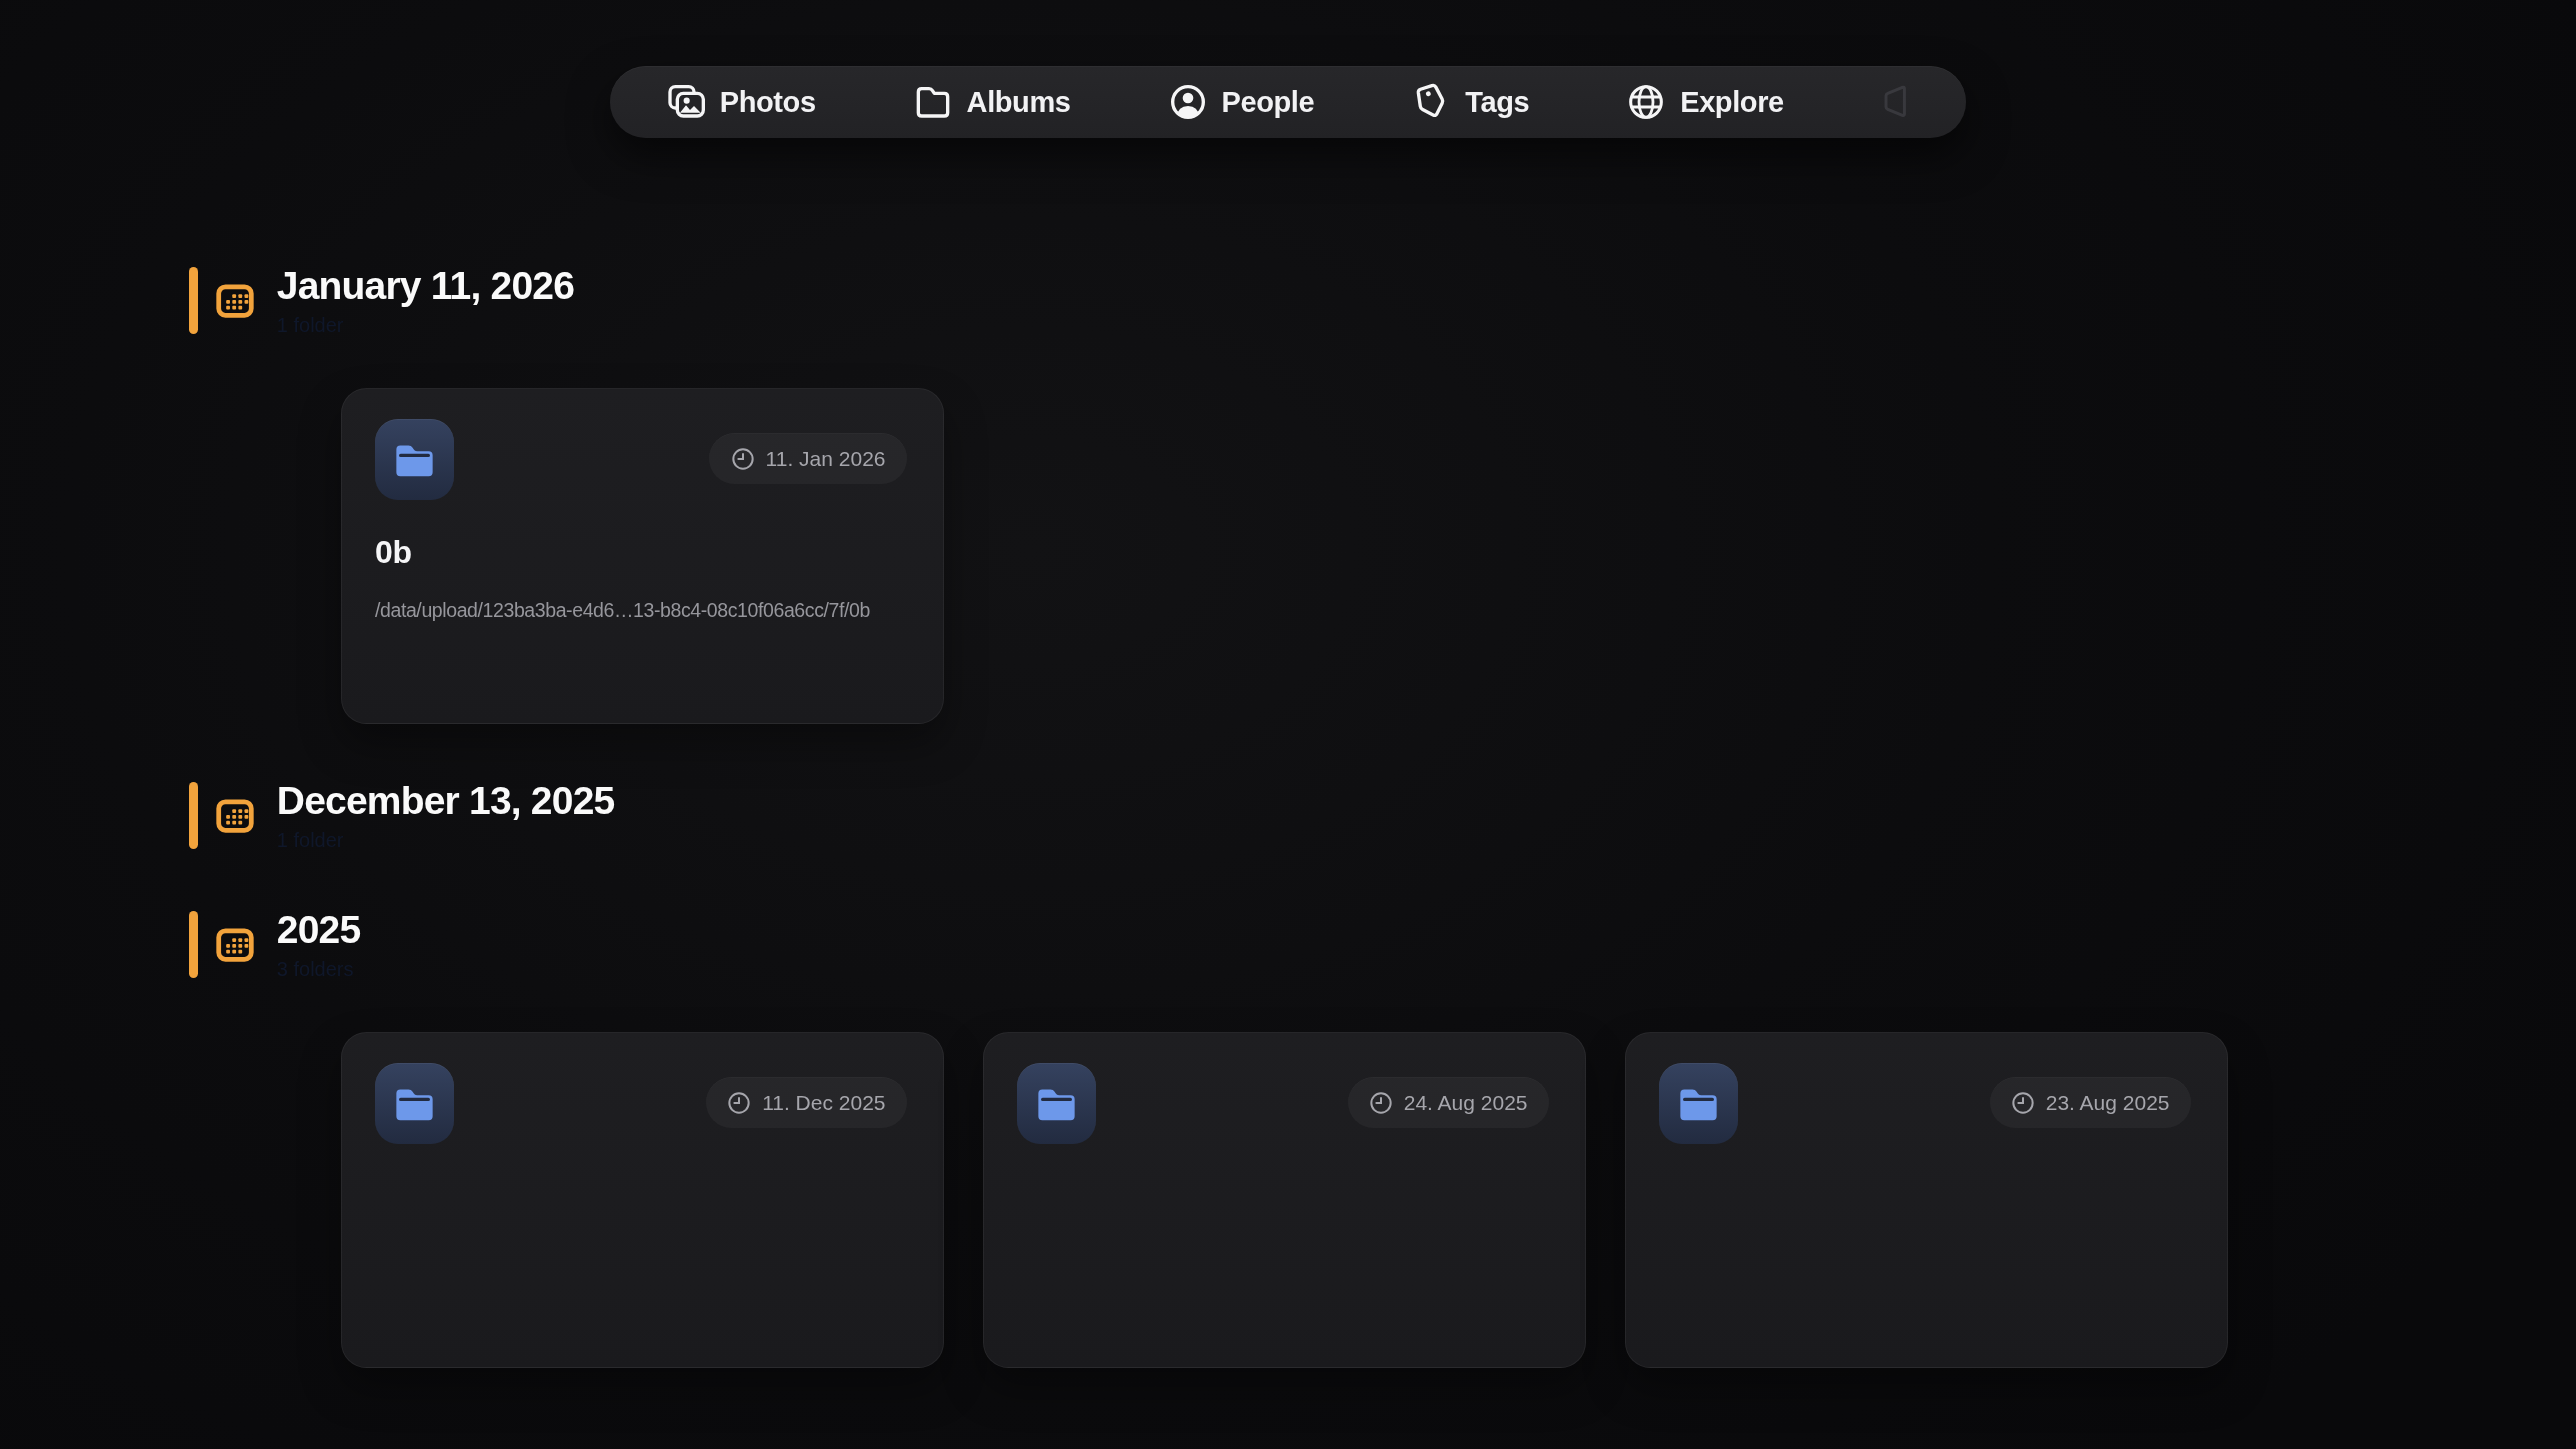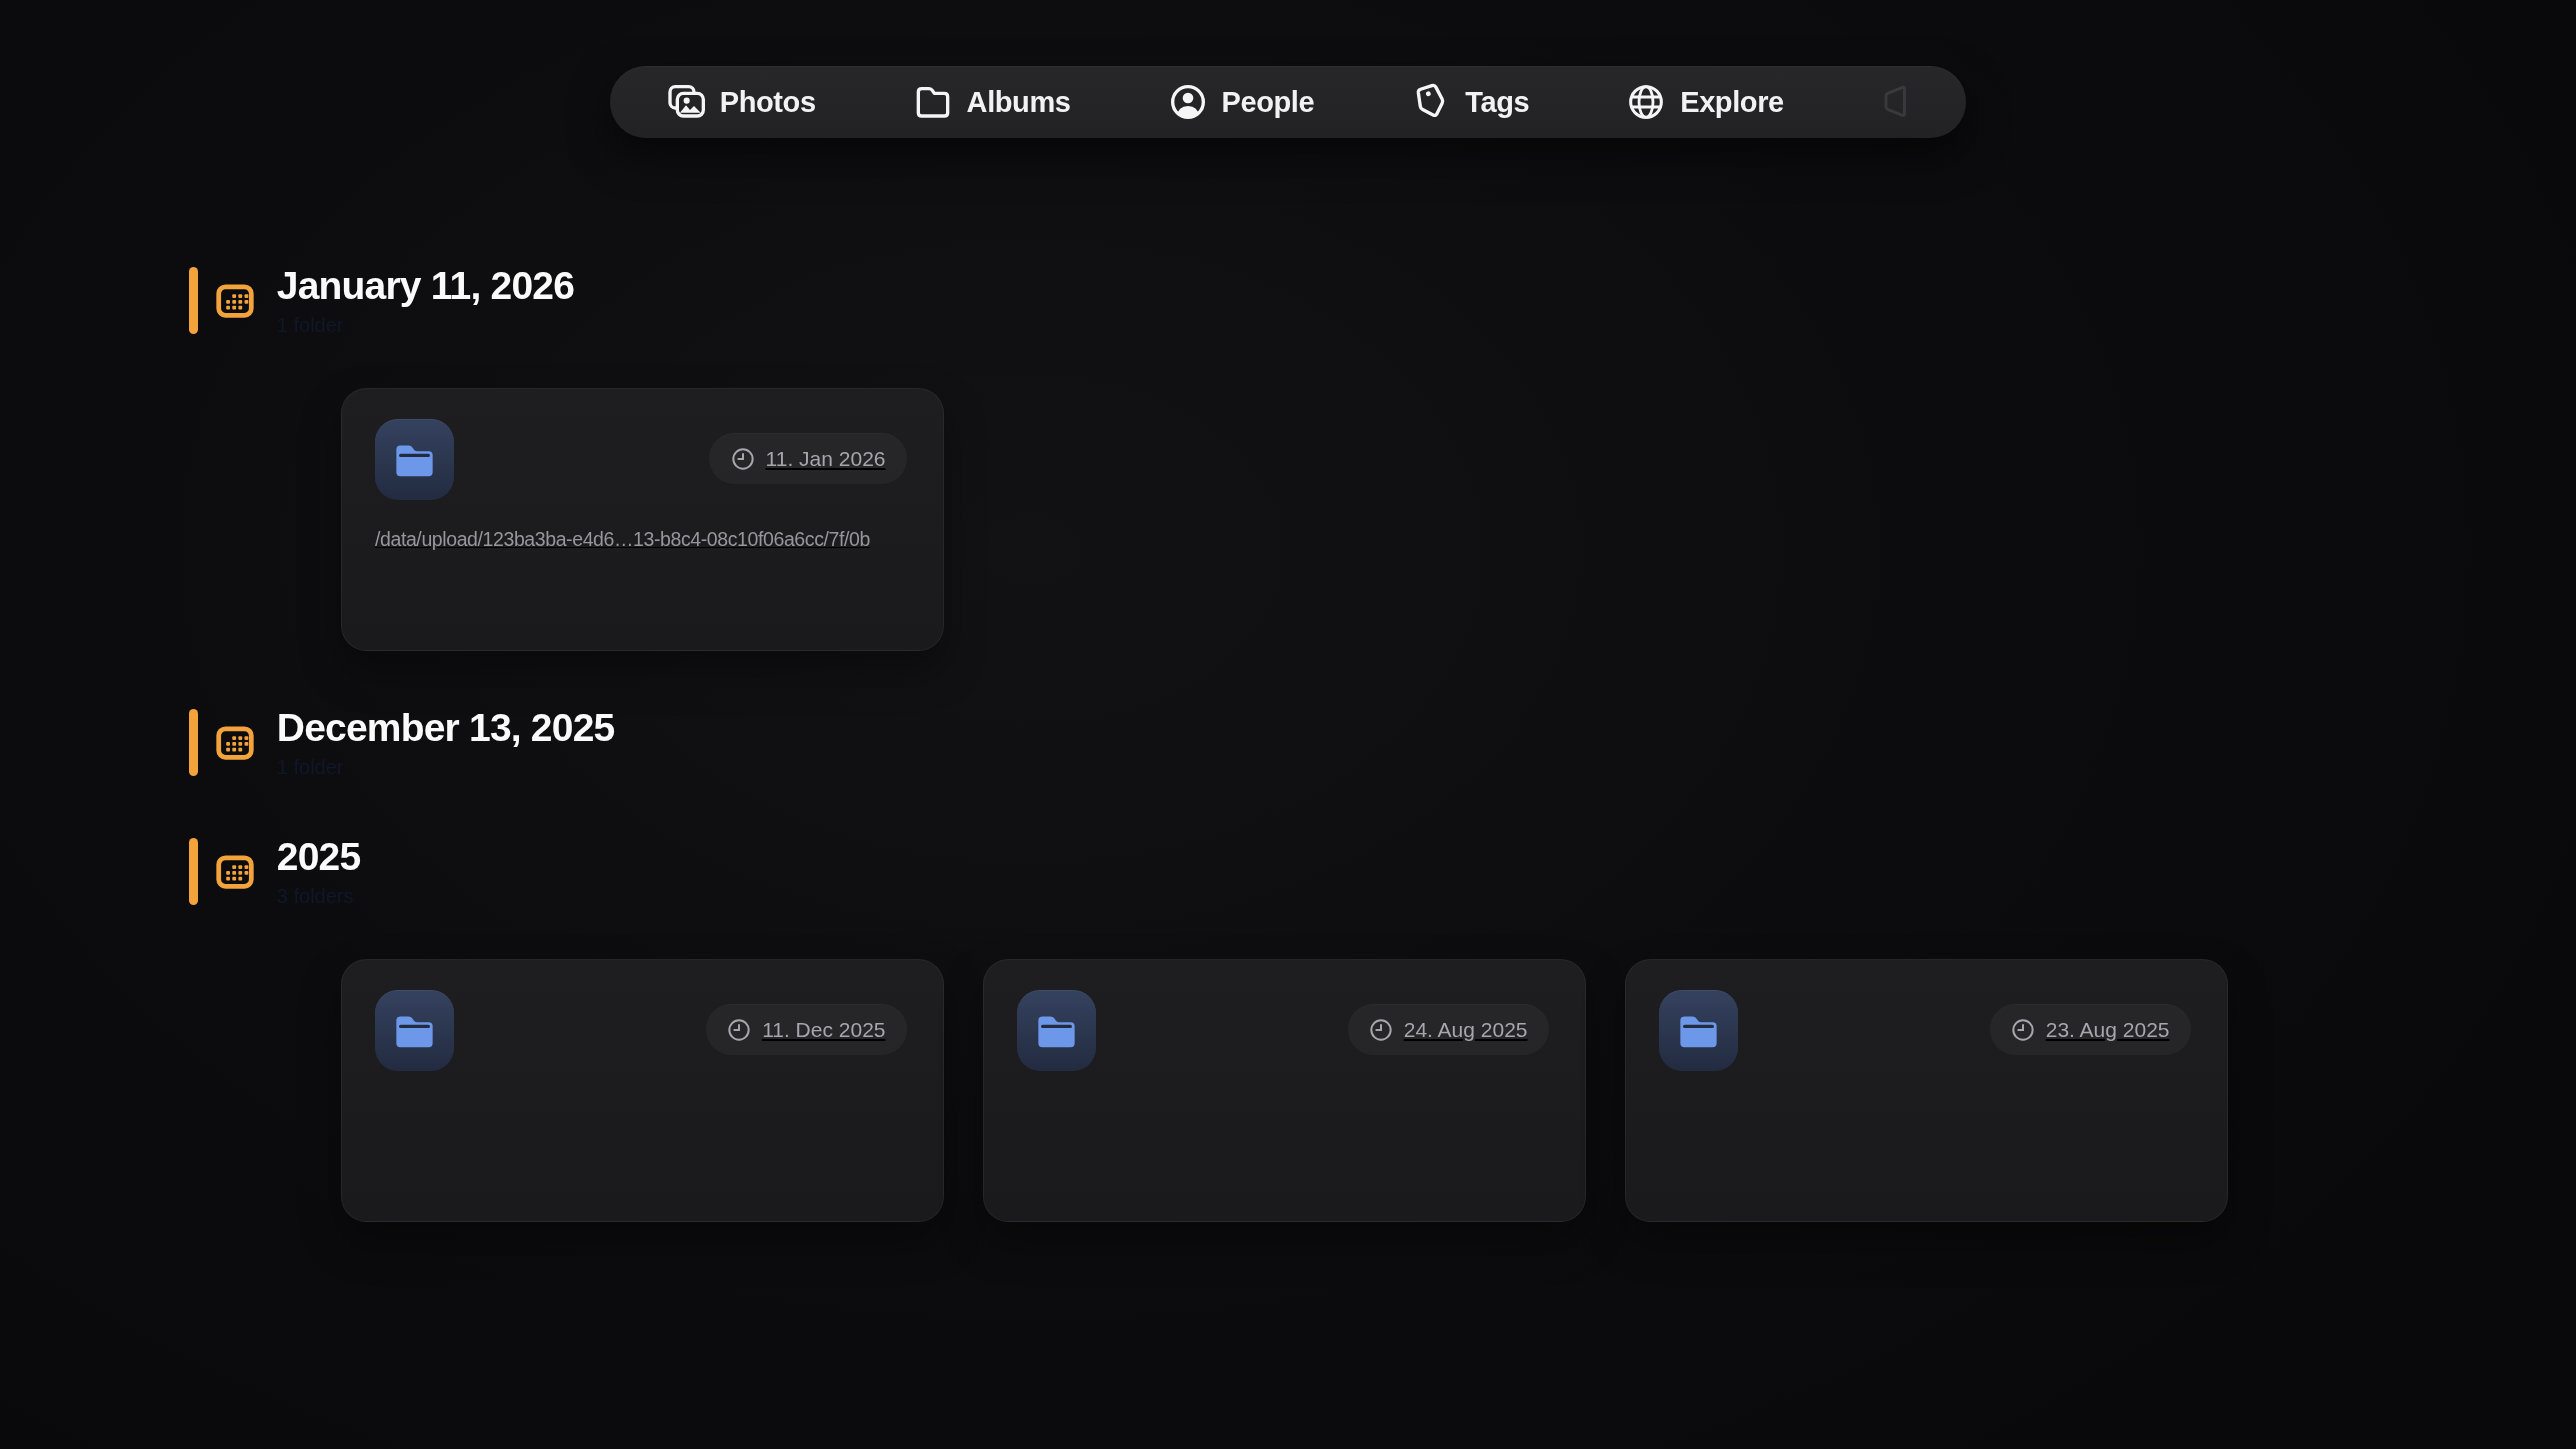--- a/index.html
+++ b/index.html
@@ -64,28 +64,27 @@
   .section-count {
     color: #0f172a; font-size: 20px; font-weight: 400; margin-top: 6.7px;
   }
 
   
   .cards {
     margin-left: 341px; margin-top: 50px;
     display: grid; grid-template-columns: repeat(3, 603px); column-gap: 39px;
   }
   .card {
-    width: 603px; height: 263px; box-sizing: border-box;
+    width: 603px; height: 336px; box-sizing: border-box;
     background: linear-gradient(180deg, #1e1e21 0%, #1a1a1d 100%);
     border: 0.7px solid rgba(255,255,255,.055);
     border-radius: 25.5px;
     box-shadow: 0 20px 40px rgba(0,0,0,.35);
     padding: 29.5px 36px 0 33px;
     cursor: pointer;
-    text-decoration: underline;
   }
   .card-top { display: flex; justify-content: space-between; align-items: flex-start; }
   .folder-tile {
     width: 79px; height: 81px; border-radius: 23px;
     background: linear-gradient(180deg, #35425f 0%, #222b40 100%);
     box-shadow: inset 0 0.7px 0 rgba(255,255,255,.07);
     display: flex; align-items: center; justify-content: center;
   }
   .date-badge {
     margin-top: 14.8px;
@@ -217,20 +216,21 @@
             </svg>
           </div>
           <div class="date-badge">
             <svg width="24" height="24" viewBox="0 0 36 36" fill="none">
               <circle cx="18" cy="18" r="14.5" stroke="#a6a6ac" stroke-width="3"></circle>
               <path d="M18 10.5 V18 H11" stroke="#a6a6ac" stroke-width="3" stroke-linecap="round"></path>
             </svg>
             <span>11. Jan 2026</span>
           </div>
         </div>
+        <div class="card-name">0b</div>
         <div class="card-path">/data/upload/123ba3ba-e4d6…13-b8c4-08c10f06a6cc/7f/0b</div>
       </div>
     </div>
   </section>
 
   <section class="section">
     <div class="section-header">
       <div class="accent-bar"></div>
       <span class="cal-icon">
         <svg width="38" height="34" viewBox="0 0 56 50" fill="none">

